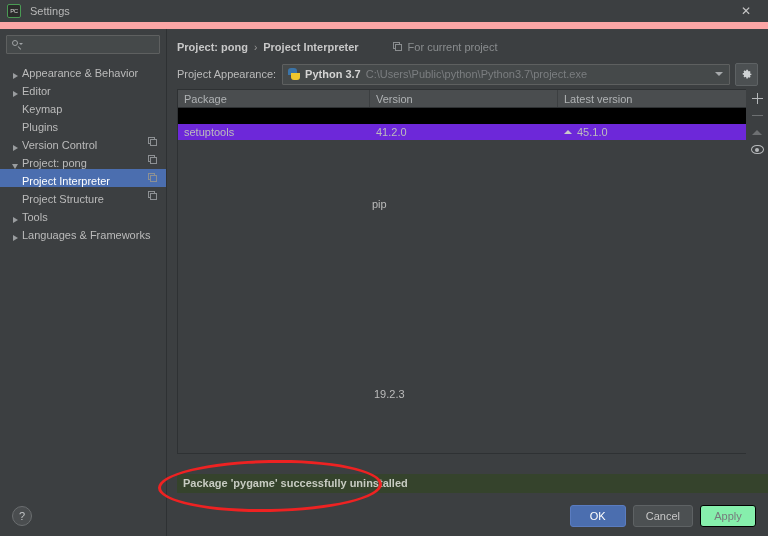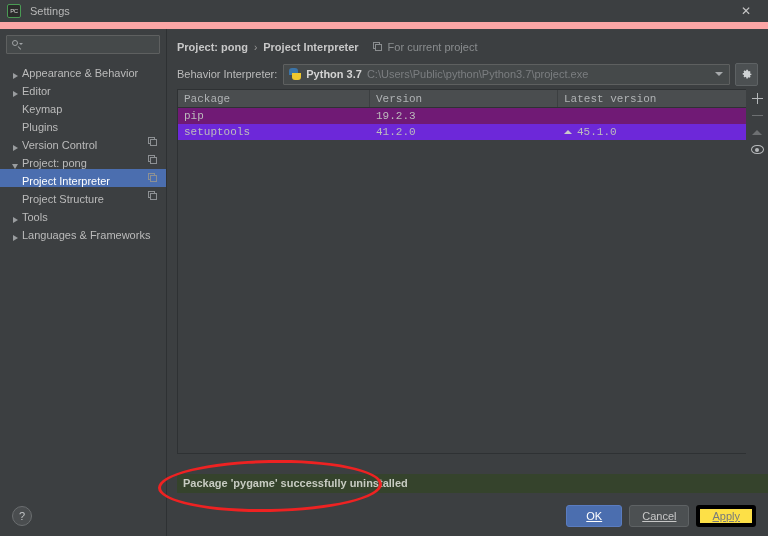--- a/index.html
+++ b/index.html
@@ -243,21 +243,21 @@
     font-weight: bold;
     color: #c8c8c8;
     cursor: default;
   }
   .crumb-sep {
     margin: 0 6px;
     color: #9a9a9a;
     font-size: 10px;
   }
   .for-project {
-    margin-left: 14px;
+    margin-left: 34px;
     display: flex;
     align-items: center;
     color: #8a8d8f;
     font-size: 11px;
   }
   .for-project-icon {
     width: 10px; height: 10px;
     position: relative;
     margin-right: 5px;
   }
@@ -362,21 +362,20 @@
     flex: 0 0 21px;
     cursor: default;
   }
 
   
   .pkg-area {
     flex: 1 1 auto;
     display: flex;
     margin: 0 0 16px 10px;
     min-height: 0;
-    font-family: Liberation Mono, monospace;
   }
   .pkg-table-wrap {
     flex: 1 1 auto;
     display: flex;
     flex-direction: column;
     border: 1px solid #2e3133;
     border-right: none;
     background: #3c3f41;
     min-width: 0;
   }
@@ -403,21 +402,21 @@
   .pkg-rows {
     flex: 1 1 auto;
     overflow: hidden;
   }
   .pkg-row {
     display: flex;
     height: 16px;
     align-items: center;
     cursor: default;
   }
-  .pkg-row.even { background: #701a75; }
+  .pkg-row.even { background: #000000; flex-direction: column; }
   .pkg-row.odd { background: #6d28d9; }
   .pkg-row .cell {
     font-size: 11px;
     color: #bcbcbc;
     padding-left: 6px;
     box-sizing: border-box;
     display: flex;
     align-items: center;
     white-space: nowrap;
     overflow: hidden;
@@ -529,35 +528,34 @@
     min-width: 56px;
     height: 22px;
     border-radius: 3px;
     font-size: 11px;
     display: flex;
     align-items: center;
     justify-content: center;
     box-sizing: border-box;
     padding: 0 12px;
     cursor: default;
-    text-decoration: underline;
   }
   .btn-default {
     background: #4b6eaf;
     border: 1px solid #5a7cc0;
     color: #ffffff;
   }
   .btn-normal {
     background: #4c5052;
     border: 1px solid #5e6264;
     color: #c7c7c7;
   }
   .btn-disabled {
-    background: #fde047;
-    border: 4px solid #000000;
+    background: #86efac;
+    border: 1px solid #000000;
     color: #777a7c;
   }
 
   
   .annotation {
     position: absolute;
     left: 158px;
     top: 460px;
     width: 218px;
     height: 46px;
@@ -686,21 +684,21 @@
         <span class="for-project">
           <span class="for-project-icon">
               <span class="sq-back"></span>
               <span class="sq-front"></span>
             </span>
           <span>For current project</span>
         </span>
       </div>
 
       <div class="interp-row">
-        <span class="interp-label">Behavior Interpreter:</span>
+        <span class="interp-label">Project Appearance:</span>
         <div class="interp-combo">
           <span class="py-icon">
               <span class="top"></span>
               <span class="bot"></span>
             </span>
           <span class="interp-name">Python 3.7</span>
           <span class="interp-path">C:\Users\Public\python\Python3.7\project.exe</span>
           <span class="combo-arrow">
               <i></i>
             </span>

